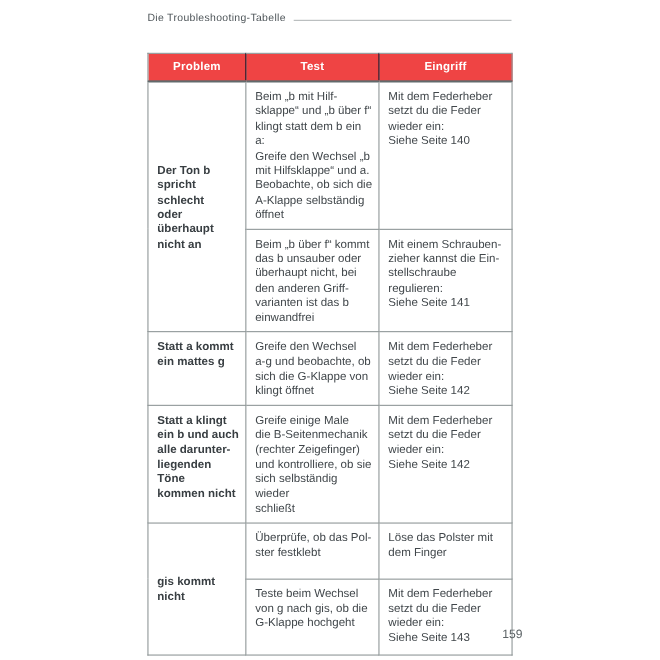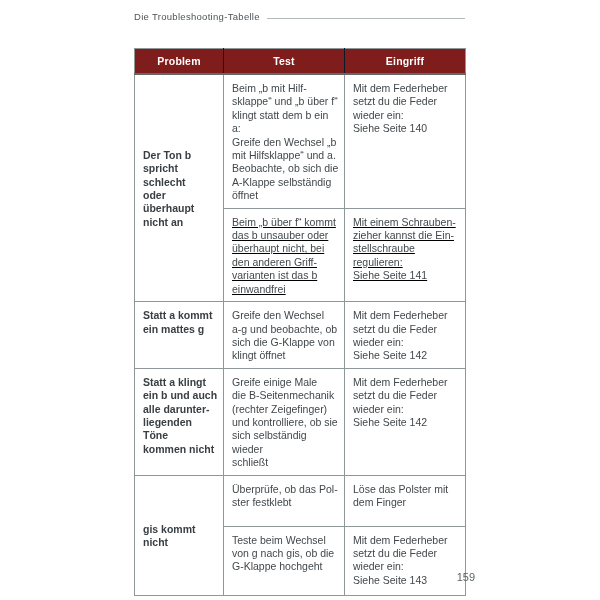--- a/index.html
+++ b/index.html
@@ -20,40 +20,40 @@
   .page-header .rule {
     flex:1; margin-left:7px; margin-bottom:3px;
     border-bottom:1px solid #b4b9ba;
   }
   table.ts-table {
     position:absolute; left:134px; top:48px; width:331px;
     border-collapse:collapse; table-layout:fixed;
     border:1px solid #909798;
   }
   .ts-table th {
-    background:#7f1d1d; color:#ffffff;
+    background:#ef4444; color:#ffffff;
     font-size:10.5px; font-weight:bold; letter-spacing:0.2px;
     height:24px; text-align:center; vertical-align:middle;
     border-bottom:2px solid #626a6c;
     padding:0;
   }
   .ts-table th + th { border-left:1px solid #0f172a; }
   .ts-table td {
     border:1px solid #909798;
     vertical-align:top;
     padding:7px 5px 5px 8px;
     font-size:10.5px; line-height:13.4px;
     color:#41474b;
     white-space:pre-line;
     overflow:hidden;
   }
   .ts-table td.problem { font-weight:bold; color:#383e42;border-radius:22px; }
   .ts-table td.v-middle { vertical-align:middle; }
   tr.rh-1 { height:115px; }
-  tr.rh-2 { height:93px;text-decoration:underline; }
+  tr.rh-2 { height:93px; }
   tr.rh-3 { height:66px;margin-top:40px; }
   tr.rh-4 { height:95px; }
   tr.rh-5 { height:51px; }
   tr.rh-6 { height:69px;margin-left:26px; }
   .page-number {
     position:absolute; top:571px; left:148px; width:327px;
     text-align:right; font-size:11px; color:#5c6366;
   }
 </style>
 </head>

